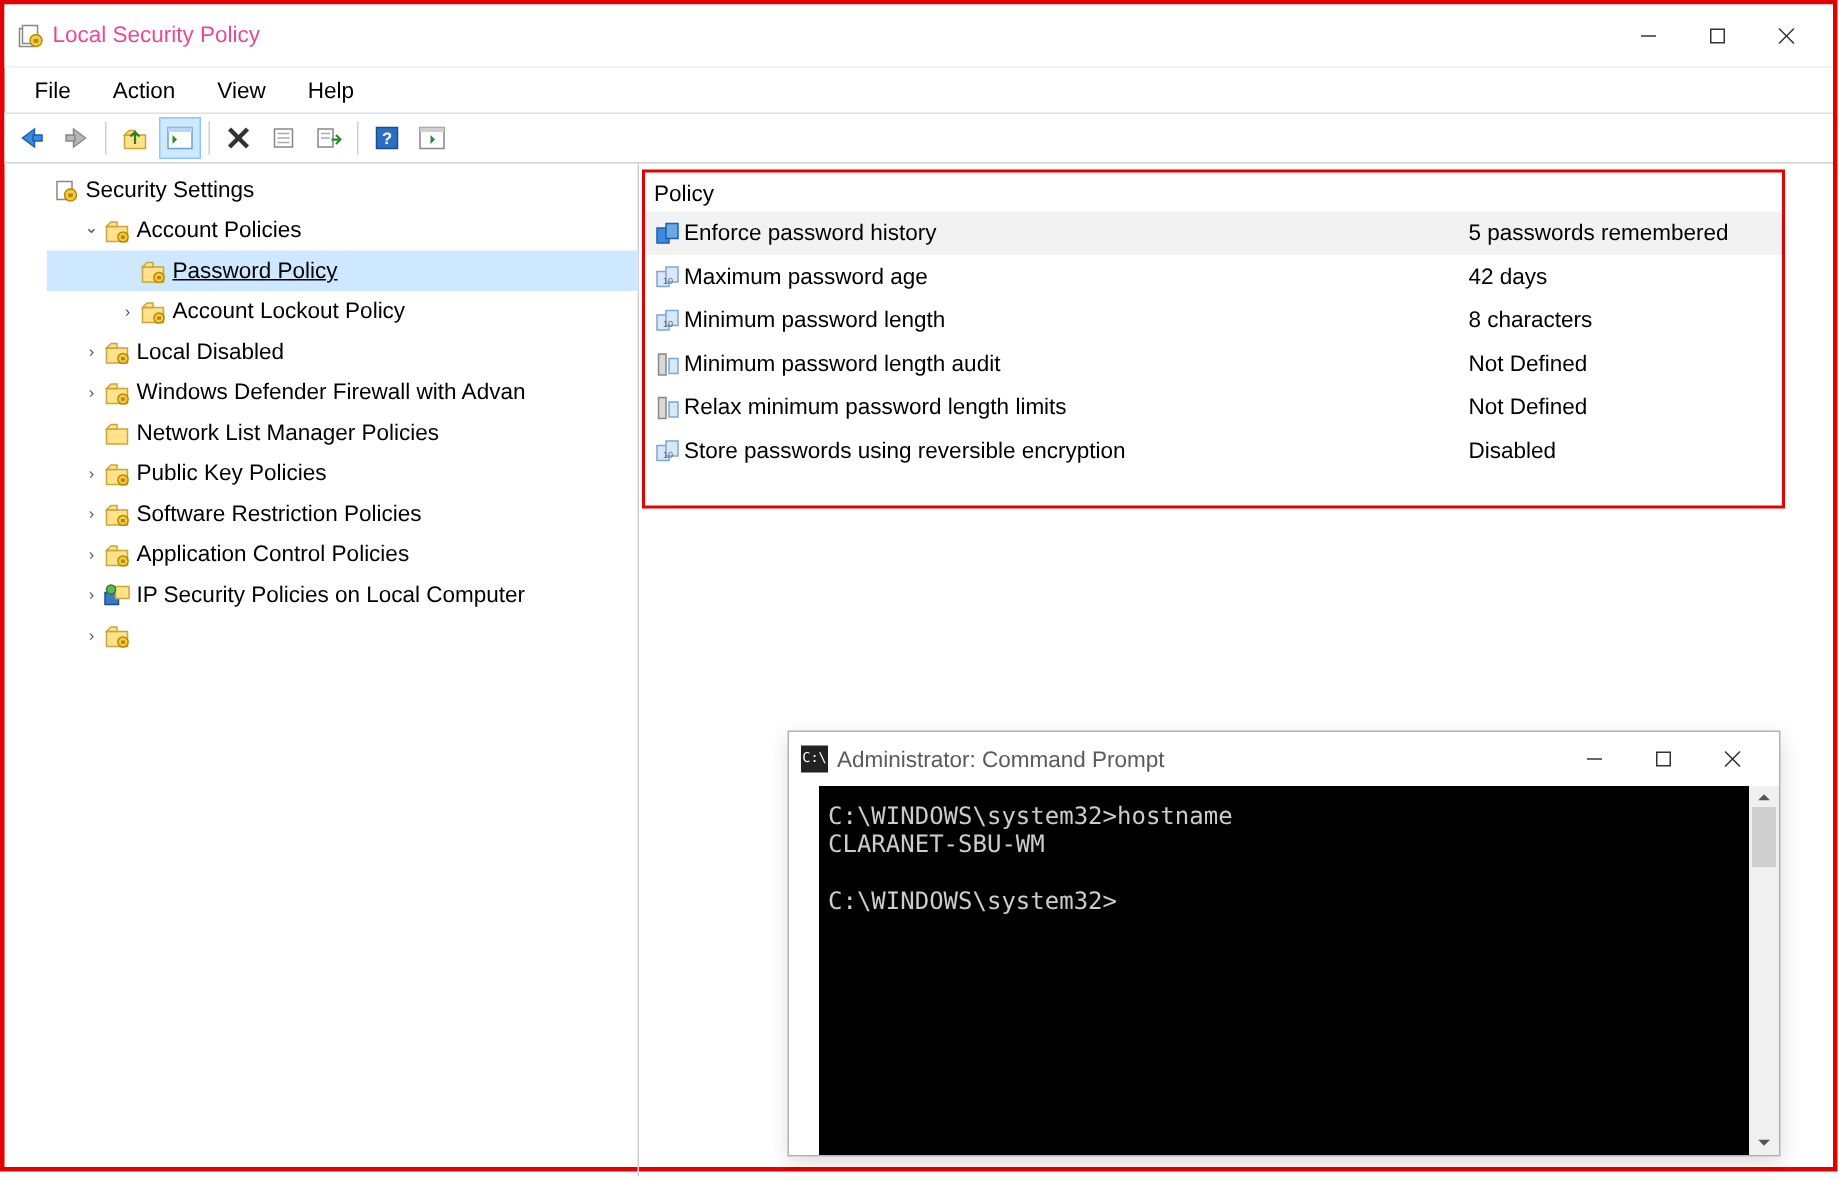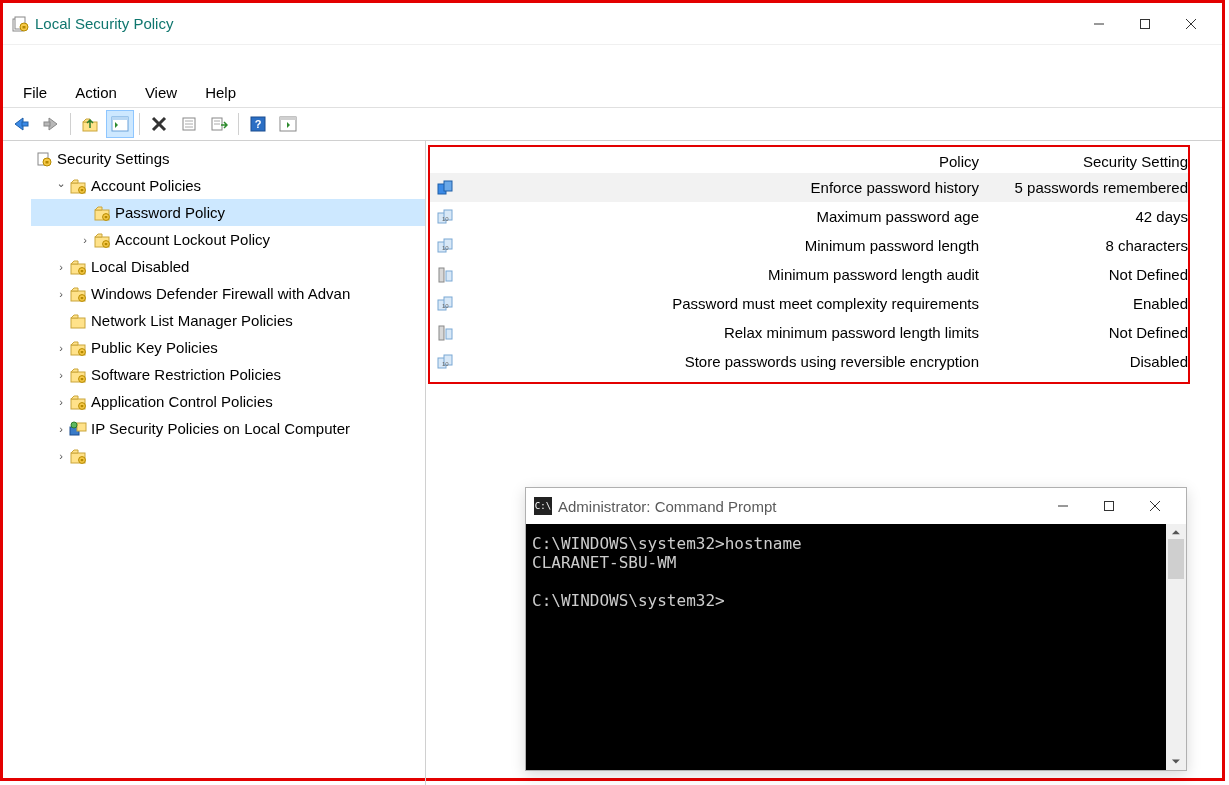--- a/index.html
+++ b/index.html
@@ -2,65 +2,65 @@
 <html><head>
 <meta charset="utf-8">
 <style>
 * { box-sizing: border-box; margin: 0; padding: 0; }
 body { font-family: "Segoe UI", Tahoma, sans-serif; font-size: 14px; background: #fff; width: 1229px; height: 785px; position: relative; }
 .red-frame { position: absolute; top: 0; left: 0; width: 1225px; height: 781px; border: 3px solid #e30000; }
 
 
 .titlebar { height: 42px; display: flex; align-items: center; padding: 0 8px; background: #fff; border-bottom: 1px solid #f0f0f0;}
 .titlebar .app-icon { width: 18px; height: 18px; margin-right: 6px; }
-.titlebar .title { color: #0f766e; font-size: 15px; flex: 1; }
+.titlebar .title { color: #ec4899; font-size: 15px; flex: 1; }
 .win-controls { display: flex; gap: 0; }
 .win-btn { width: 46px; height: 30px; display: flex; align-items: center; justify-content: center; color: #555; font-size: 13px; }
 
 
-.menubar { height: 30px; display: flex; align-items: center; padding: 0 6px; gap: 0; margin-top: 32px; }
+.menubar { height: 30px; display: flex; align-items: center; padding: 0 6px; gap: 0; }
 .menuitem { padding: 4px 14px; font-size: 15px; cursor: default; }
 
 
 .toolbar { height: 34px; border-top: 1px solid #e0e0e0; border-bottom: 1px solid #d0d0d0; display: flex; align-items: center; padding: 0 4px; gap: 2px; background: #fff;}
 .tbtn { width: 28px; height: 28px; display: flex; align-items: center; justify-content: center; border: 1px solid transparent; }
 .tsep { width: 1px; height: 22px; background: #d0d0d0; margin: 0 3px; }
 
 
 .main { display: flex; height: calc(781px - 42px - 30px - 34px); margin-left: 28px; }
 .tree-pane { width: 395px; border-right: 1px solid #d0d0d0; overflow: hidden; padding-top: 4px;}
 .list-pane { flex: 1; position: relative; }
 
 
 .tree { font-size: 15px; color: #000; }
 .tree-row { display: flex; align-items: center; height: 27px; padding-left: 4px; white-space: nowrap; }
-.tree-row.selected { background: #cde8ff; }
+.tree-row.selected { background: #cde8ff; text-decoration: underline; }
 .expander { width: 16px; text-align: center; color: #555; font-size: 11px; user-select: none; }
 .tree-icon { width: 18px; height: 18px; margin-right: 4px; flex-shrink: 0; display:inline-flex; align-items:center; justify-content:center;}
 .indent-0 { padding-left: 4px; }
 .indent-1 { padding-left: 22px; }
 .indent-2 { padding-left: 46px; }
 
 
-.policy-frame { position: absolute; top: 4px; left: 2px; right: 32px; border: 2px solid #e30000; padding: 2px 0 6px 0; text-align: right;}
+.policy-frame { position: absolute; top: 4px; left: 2px; right: 32px; border: 2px solid #e30000; padding: 2px 0 22px 0;}
 .policy-header { display: flex; height: 24px; align-items: center; font-size: 15px; color: #000; padding-left: 4px;}
 .hcol-policy { width: 545px; padding-left: 2px;}
 .hcol-setting { flex: 1; }
 .policy-row { display: flex; align-items: center; height: 29px; font-size: 15px; padding-left: 4px;}
 .policy-row.sel { background: #f2f2f2; }
 .pcol-icon { width: 22px; display:flex; align-items:center; justify-content:center;}
 .pcol-policy { width: 523px; }
 .pcol-setting { flex: 1; }
 
 
 .cmd-window { position: absolute; left: 525px; top: 487px; width: 662px; height: 284px; border: 1px solid #b0b0b0; background: #fff; display:flex; flex-direction:column; box-shadow: 0 4px 14px rgba(0,0,0,.15);}
 .cmd-title { height: 36px; display: flex; align-items: center; padding: 0 8px; background:#fff; }
 .cmd-title .cmd-icon { width: 18px; height: 18px; margin-right: 6px; background:#222; display:inline-flex; align-items:center; justify-content:center; color:#fff; font-size:9px; font-family:monospace;}
 .cmd-title .cmd-label { color: #5a5a5a; font-size: 15px; flex:1;}
-.cmd-body { flex:1; display:flex; }
+.cmd-body { flex:1; display:flex;padding-left:20px; }
 .cmd-term { flex:1; background:#000; color:#ccc; font-family: Consolas, monospace; font-size: 16px; padding: 10px 6px; white-space: pre; }
 .cmd-scroll { width: 20px; background:#f0f0f0; display:flex; flex-direction:column; align-items:center; justify-content:space-between; padding:2px 0;}
 .cmd-scroll .arrow { font-size:11px; color:#555; }
 .cmd-scroll .thumb { width:16px; height:40px; background:#cfcfcf; margin-top:0;}
 </style>
 </head>
 <body>
 
 <div class="red-frame">
 
@@ -312,21 +312,20 @@
               </span>
             </div>
           </div>
       </div>
     </div>
 
     <div class="list-pane">
       <div class="policy-frame">
         <div class="policy-header">
           <div class="hcol-policy">Policy</div>
-          <div class="hcol-setting">Security Setting</div>
         </div>
         <div id="policy-rows">
             <div class="policy-row sel">
               <span class="pcol-icon">
                 <svg width="18" height="18">
                   <rect x="2" y="5" width="8" height="10" fill="#3b8ae6" stroke="#1e5fa8"></rect>
                   <rect x="8" y="2" width="8" height="10" fill="#6aa8e8" stroke="#1e5fa8"></rect>
                 </svg>
               </span>
               <span class="pcol-policy">Enforce password history</span>
@@ -356,31 +355,20 @@
             </div>
             <div class="policy-row">
               <span class="pcol-icon">
                 <svg width="18" height="18">
                   <rect x="3" y="2" width="5" height="14" fill="#d8d8d8" stroke="#888"></rect>
                   <rect x="10" y="5" width="6" height="10" fill="#d8e8f7" stroke="#7aa8d4"></rect>
                 </svg>
               </span>
               <span class="pcol-policy">Minimum password length audit</span>
               <span class="pcol-setting">Not Defined</span>
-            </div>
-            <div class="policy-row">
-              <span class="pcol-icon">
-                <svg width="18" height="18">
-                  <rect x="2" y="5" width="8" height="10" fill="#d8e8f7" stroke="#7aa8d4"></rect>
-                  <rect x="8" y="2" width="8" height="10" fill="#d8e8f7" stroke="#7aa8d4"></rect>
-                  <text x="6" y="13" font-size="6" fill="#666">10</text>
-                </svg>
-              </span>
-              <span class="pcol-policy">Password must meet complexity requirements</span>
-              <span class="pcol-setting">Enabled</span>
             </div>
             <div class="policy-row">
               <span class="pcol-icon">
                 <svg width="18" height="18">
                   <rect x="3" y="2" width="5" height="14" fill="#d8d8d8" stroke="#888"></rect>
                   <rect x="10" y="5" width="6" height="10" fill="#d8e8f7" stroke="#7aa8d4"></rect>
                 </svg>
               </span>
               <span class="pcol-policy">Relax minimum password length limits</span>
               <span class="pcol-setting">Not Defined</span>

